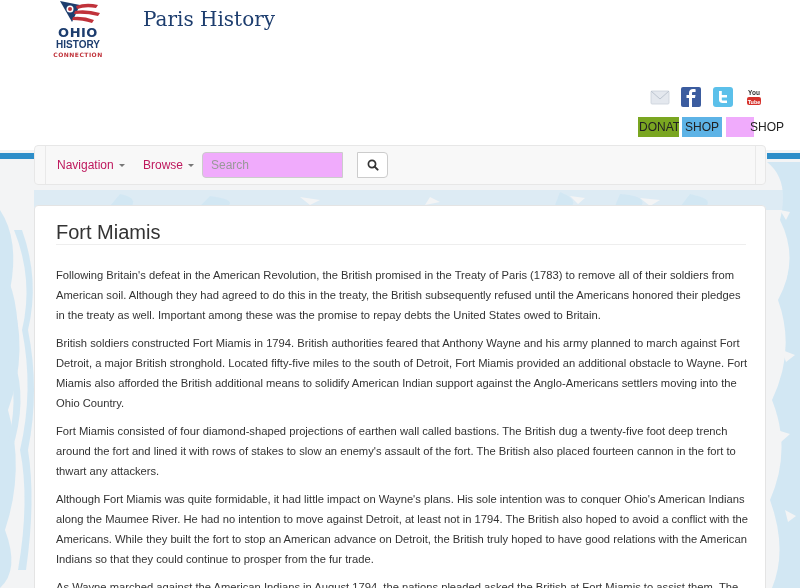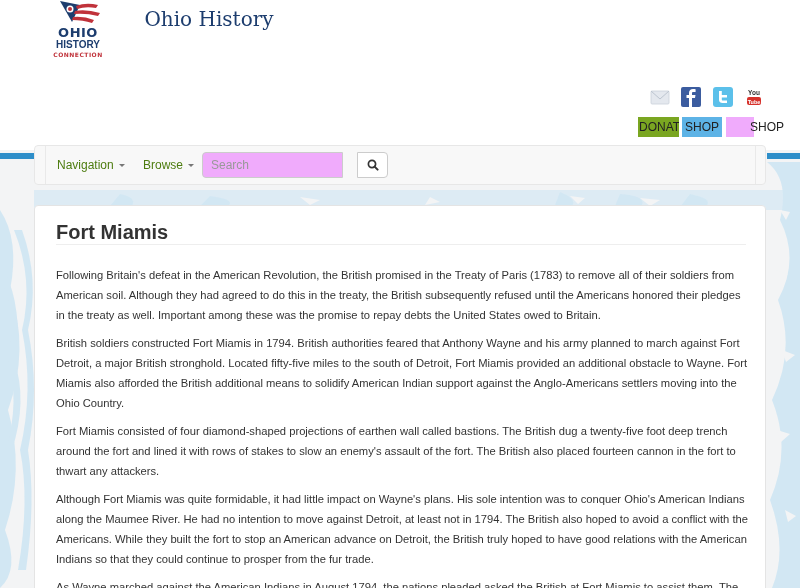--- a/index.html
+++ b/index.html
@@ -34,31 +34,31 @@
   .bg { position: absolute; left: 0; top: 150px; width: 800px; height: 438px; background: #f3f4f5; overflow: hidden; }
   .band { position: absolute; height: 6px; background: #2e8ec9; }
   .band-left { left: 0; top: 3px; width: 34px; }
   .band-right { left: 767px; top: 3px; width: 33px; }
   .texture { position: absolute; left: 0; top: 0; width: 800px; height: 438px; }
 
   
   .navbar { position: absolute; left: 34px; top: 145px; width: 732px; height: 40px; background: #f8f8f8; border: 1px solid #e7e7e7; border-radius: 4px; }
   .nav-divider-l { position: absolute; left: 10px; top: 0; width: 1px; height: 38px; background: #e9e9e9; }
   .nav-divider-r { position: absolute; left: 720px; top: 0; width: 1px; height: 38px; background: #e9e9e9; }
-  .nav-item { position: absolute; top: 0; height: 38px; line-height: 38px; font-size: 12px; color: #4d7c0f; }
+  .nav-item { position: absolute; top: 0; height: 38px; line-height: 38px; font-size: 12px; color: #be185d; }
   .nav-nav { left: 22px; }
   .nav-browse { left: 108px; }
   .caret { display: inline-block; width: 0; height: 0; border-left: 3px solid transparent; border-right: 3px solid transparent; border-top: 3px solid #777; margin-left: 5px; vertical-align: middle; }
   .search-input { position: absolute; left: 167px; top: 6px; width: 141px; height: 26px; border: 1px solid #ccc; border-radius: 4px 0 0 4px; background: #f0abfc; font-size: 12px; padding: 0 8px; color: #555; font-family: "Liberation Sans", sans-serif; }
   .search-input::placeholder { color: #999; }
   .search-btn { position: absolute; left: 322px; top: 6px; width: 31px; height: 26px; border: 1px solid #ccc; border-radius: 0 4px 4px 0; background: #fff; display: flex; align-items: center; justify-content: center; }
 
   
   .card { position: absolute; left: 34px; top: 205px; width: 732px; height: 400px; background: #fff; border: 1px solid #e4e4e4; border-radius: 4px; }
-  .page-title { position: absolute; left: 21px; top: 13px; font-size: 20px; color: #333; font-weight: bold; line-height: 26px; }
+  .page-title { position: absolute; left: 21px; top: 13px; font-size: 20px; color: #333; font-weight: normal; line-height: 26px; }
   .title-rule { position: absolute; left: 21px; top: 38px; width: 690px; height: 1px; background: #eee; }
   .body-text { position: absolute; left: 21px; top: 59px; width: 692px; font-size: 11.2px; line-height: 20px; color: #333; }
   .body-text p { margin: 0 0 8px 0; }
 </style>
 </head>
 <body>
 
 <div class="header">
   <div class="logo">
     <svg class="logo-flag" viewBox="0 0 48 26">
@@ -67,21 +67,21 @@
       <circle cx="16" cy="9" r="2" fill="#c0323a"></circle>
       <path d="M22 6 Q32 2 44 5 L42 8 Q32 6 23 9 Z" fill="#c0323a"></path>
       <path d="M21 11 Q32 9 46 13 L44 16 Q32 13 20 14 Z" fill="#c0323a"></path>
       <path d="M19 17 Q30 16 40 20 L38 23 Q29 20 18 20 Z" fill="#c0323a"></path>
     </svg>
     <div class="logo-ohio">OHIO</div>
     <div class="logo-history">HISTORY</div>
     <div class="logo-connection">CONNECTION</div>
   </div>
   <div class="site-title">
-    <div>Ohio History</div>
+    <div>Paris History</div>
   </div>
 
   <svg class="social soc-mail" viewBox="0 0 20 20">
     <rect x="1" y="4" width="18" height="13" rx="1" fill="#e4e8ee" stroke="#c9d0d9" stroke-width="0.8"></rect>
     <path d="M1 4 L10 12 L19 4" fill="none" stroke="#b8c1cc" stroke-width="0.9"></path>
   </svg>
   <svg class="social soc-fb" viewBox="0 0 20 20">
     <rect x="0" y="0" width="20" height="20" rx="2" fill="#3b5c9f"></rect>
     <path d="M11 20 V11 H14 L14.5 8 H11 V6.3 C11 5.4 11.4 5 12.3 5 H14.6 V2.3 C14 2.2 13.1 2.1 12 2.1 C9.6 2.1 8 3.5 8 6 V8 H5.5 V11 H8 V20 Z" fill="#fff"></path>
   </svg>

